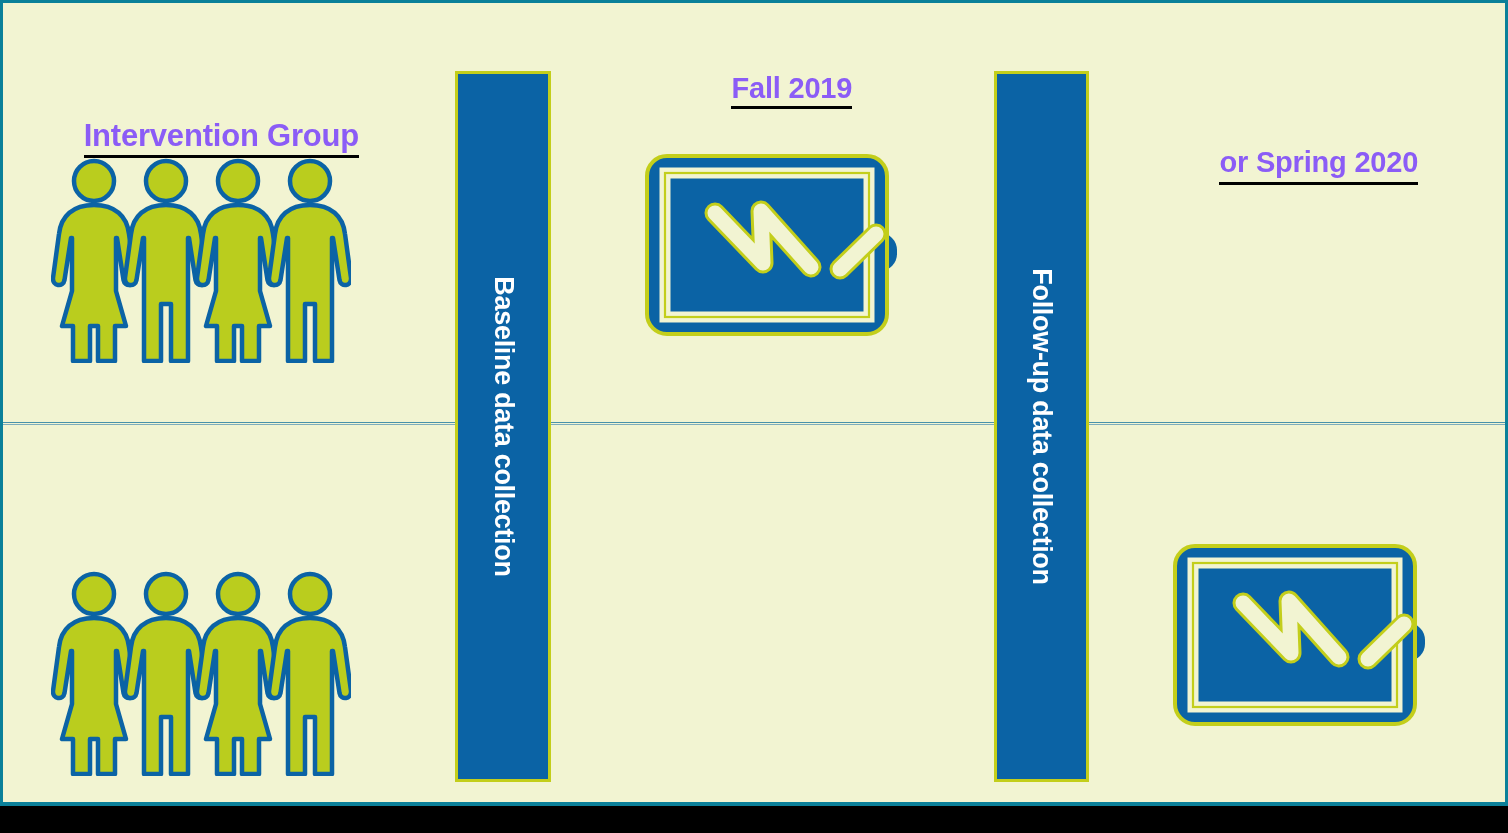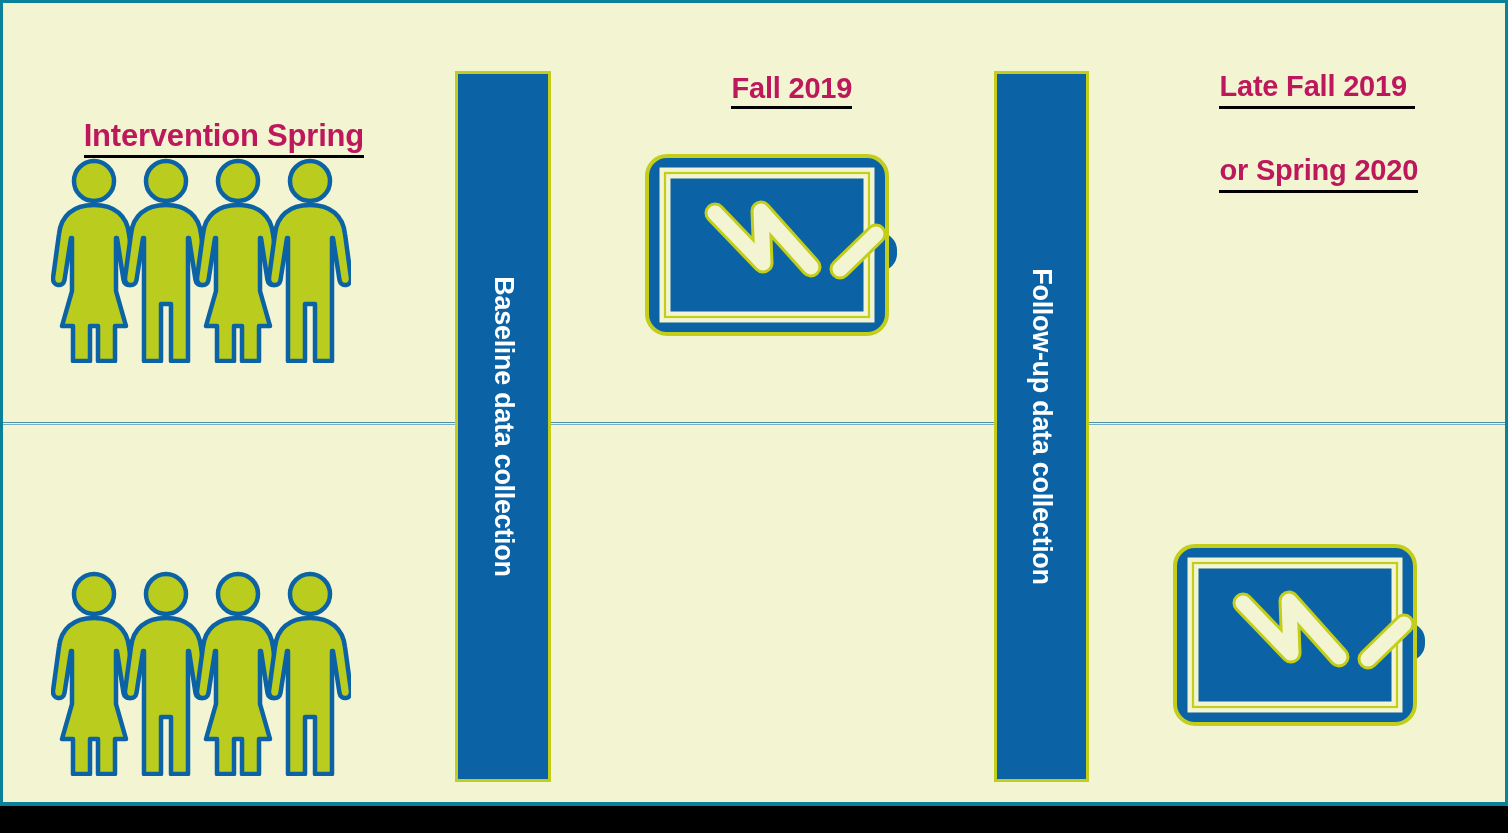--- a/index.html
+++ b/index.html
@@ -35,21 +35,21 @@
     width: 1502px; height: 0;
     border-top: 1.5px solid #3F8CA8;
     opacity: .95;
   }
   .divider.d2 { top: 421px; border-top-color: #76A9BC; }
 
   
   .heading {
     position: absolute;
     font-weight: bold;
-    color: #be185d;
+    color: #8b5cf6;
     white-space: pre;
     letter-spacing: -0.2px;
   }
   .heading .ul {
     display: inline-block;
     border-bottom: 3.5px solid #000;
     padding-bottom: 1px;
   }
   #h-intervention { left: 47px; top: 79px;  font-size: 31px; }
   #h-comparison   { left: 45px; top: 493px; font-size: 31px; }
@@ -85,30 +85,30 @@
 </style>
 </head>
 <body>
 
 <div id="slide">
 
   <div class="divider"></div>
   <div class="divider d2"></div>
 
   <div class="heading" id="h-intervention">
-    <span class="ul">Intervention Spring</span>
+    <span class="ul">Intervention Group</span>
   </div>
 
 
   <div class="heading" id="h-fall2019">
     <span class="ul">Fall 2019</span>
   </div>
 
   <div class="heading" id="h-latefall">
-    <span class="ul">Late Fall 2019 </span><br>
+    <br>
     <span class="ul">or Spring 2020</span>
   </div>
 
   <div class="vbar" id="bar-baseline">
     <span class="vlabel">Baseline data collection</span>
   </div>
 
   <div class="vbar" id="bar-followup">
     <span class="vlabel">Follow-up data collection</span>
   </div>

